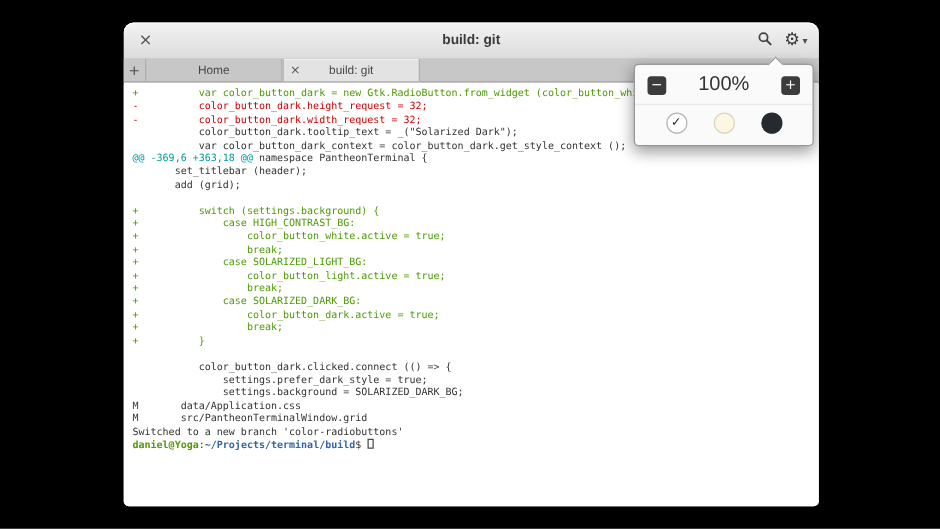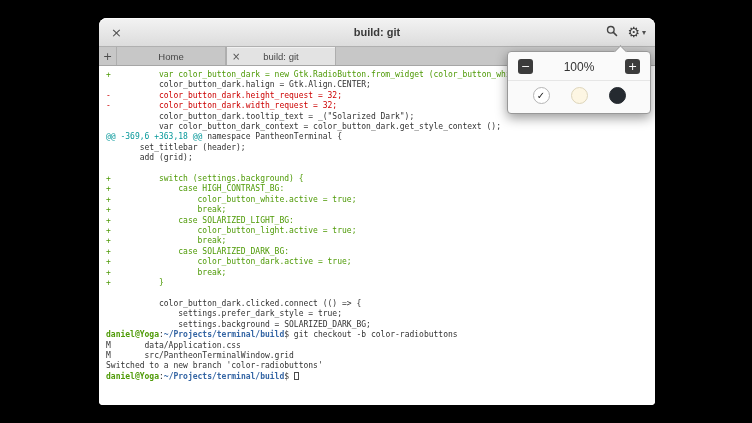--- a/index.html
+++ b/index.html
@@ -113,21 +113,21 @@
     display: flex; align-items: center; justify-content: space-between;
     padding: 7px 10px 6px;
   }
   .zoom-btn {
     width: 15px; height: 15px;
     background: #3c3c3c; color: #fff;
     border: none; border-radius: 3px;
     font-family: "DejaVu Sans", sans-serif;
     font-size: 11px; line-height: 14px; text-align: center; padding: 0;
   }
-  .zoom-level { font-size: 12px; color: #333; }
+  .zoom-level { font-size: 16px; color: #333; }
   .theme-row {
     display: flex; justify-content: center; gap: 21px;
     padding: 6px 0 9px;
     border-top: 1px solid #e6e6e6;
   }
   .swatch {
     width: 17px; height: 17px; border-radius: 50%;
     border: 1px solid transparent; padding: 0;
     font-family: "DejaVu Sans", sans-serif;
     font-size: 10px; font-weight: bold; color: #1a1a1a;
@@ -164,21 +164,20 @@
       <span>Home</span>
     </div>
     <div class="tab active">
       <button class="tab-close">×</button>
       <span>build: git</span>
     </div>
   </div>
 
   <div class="terminal" id="terminal">
       <div class="tline"><span class="c-add">+          var color_button_dark = new Gtk.RadioButton.from_widget (color_button_white);</span></div>
-      <div class="tline"><span class="c-plain">           color_button_dark.halign = Gtk.Align.CENTER;</span></div>
       <div class="tline"><span class="c-del">-          color_button_dark.height_request = 32;</span></div>
       <div class="tline"><span class="c-del">-          color_button_dark.width_request = 32;</span></div>
       <div class="tline"><span class="c-plain">           color_button_dark.tooltip_text = _("Solarized Dark");</span></div>
       <div class="tline"><span class="c-plain">           var color_button_dark_context = color_button_dark.get_style_context ();</span></div>
       <div class="tline"><span class="c-hunk">@@ -369,6 +363,18 @@</span><span class="c-plain"> namespace PantheonTerminal {</span></div>
       <div class="tline"><span class="c-plain">       set_titlebar (header);</span></div>
       <div class="tline"><span class="c-plain">       add (grid);</span></div>
       <div class="tline"></div>
       <div class="tline"><span class="c-add">+          switch (settings.background) {</span></div>
       <div class="tline"><span class="c-add">+              case HIGH_CONTRAST_BG:</span></div>
@@ -188,21 +187,20 @@
       <div class="tline"><span class="c-add">+                  color_button_light.active = true;</span></div>
       <div class="tline"><span class="c-add">+                  break;</span></div>
       <div class="tline"><span class="c-add">+              case SOLARIZED_DARK_BG:</span></div>
       <div class="tline"><span class="c-add">+                  color_button_dark.active = true;</span></div>
       <div class="tline"><span class="c-add">+                  break;</span></div>
       <div class="tline"><span class="c-add">+          }</span></div>
       <div class="tline"></div>
       <div class="tline"><span class="c-plain">           color_button_dark.clicked.connect (() =&gt; {</span></div>
       <div class="tline"><span class="c-plain">               settings.prefer_dark_style = true;</span></div>
       <div class="tline"><span class="c-plain">               settings.background = SOLARIZED_DARK_BG;</span></div>
-      <div class="tline"><span class="c-user">daniel@Yoga</span><span class="c-plain">:</span><span class="c-path">~/Projects/terminal/build</span><span class="c-plain">$ git checkout -b color-radiobuttons</span></div>
       <div class="tline"><span class="c-plain">M       data/Application.css</span></div>
       <div class="tline"><span class="c-plain">M       src/PantheonTerminalWindow.grid</span></div>
       <div class="tline"><span class="c-plain">Switched to a new branch 'color-radiobuttons'</span></div>
       <div class="tline"><span class="c-user">daniel@Yoga</span><span class="c-plain">:</span><span class="c-path">~/Projects/terminal/build</span><span class="c-plain">$ </span><span class="cursor"></span></div>
     </div>
 
 </div>
 
 <div class="popover">
   <div class="arrow"></div>

